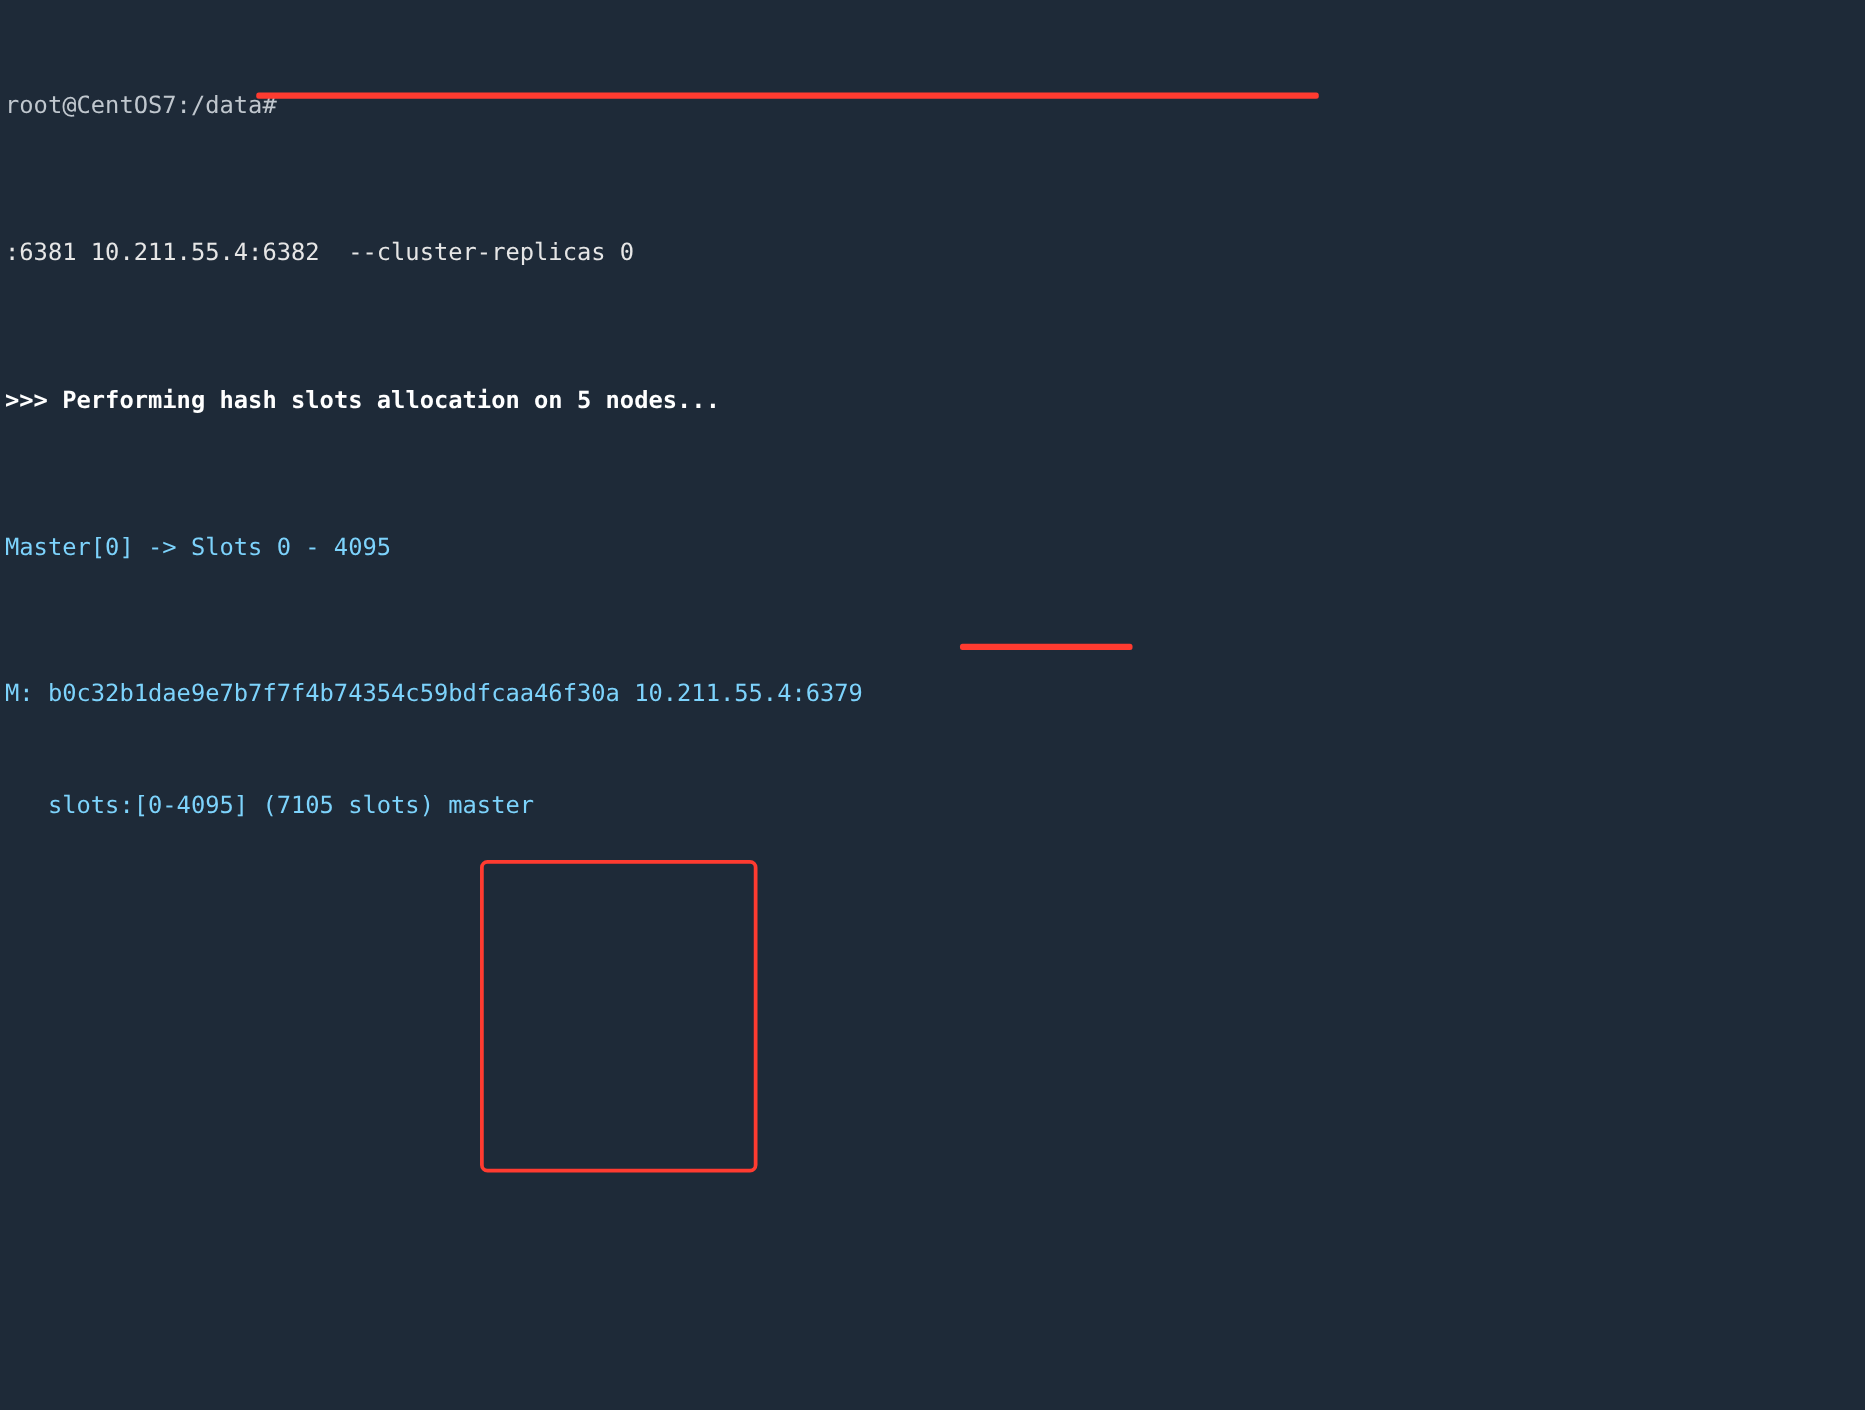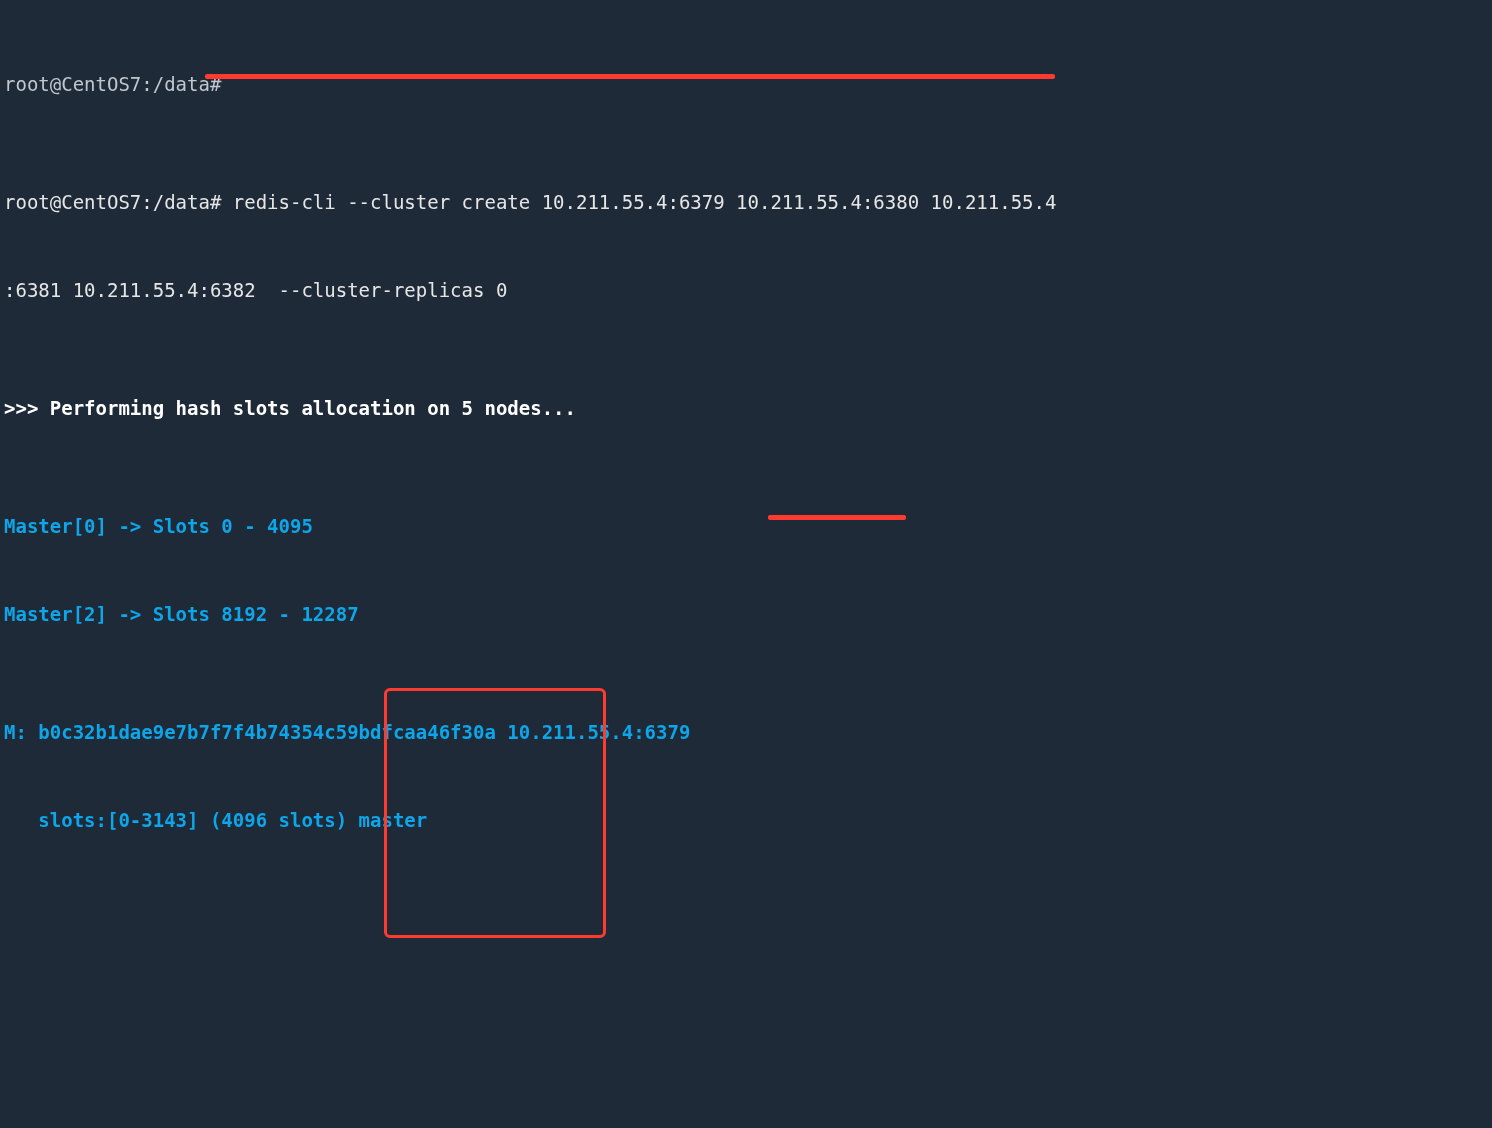--- a/index.html
+++ b/index.html
@@ -13,21 +13,21 @@
     width: 1492px;
     height: 1128px;
     overflow: hidden;
   }
   .terminal {
     position: relative;
     padding: 0 4px 0 4px;
     white-space: pre;
   }
   .line { display: block; }
-  .muted { color: #0ea5e9; font-weight: bold; }
+  .muted { color: #7dd3fc; }
   .bold { font-weight: 700; color: #ffffff; }
   .cmd { color: #e6e6e6; }
   .cut-top { color: #c0c7ce; }
   .annot {
     position: absolute;
     background: #ff3b30;
     border-radius: 2px;
     pointer-events: none;
   }
   .annot-box {
@@ -38,30 +38,28 @@
     background: transparent;
   }
 </style>
 </head>
 <body>
 
 <div class="terminal">
 
   <span class="line" style="margin-top:-18px; color:#b9c2cc;"><span class="cut-top">root@CentOS7:/data#</span></span>
 
-  <span class="line"><span class="cmd">root@CentOS7:/data# </span><span class="cmd">redis-cli --cluster create 10.211.55.4:6379 10.211.55.4:6380 10.211.55.4</span></span>
   <span class="line cmd">:6381 10.211.55.4:6382  --cluster-replicas 0</span>
 
   <span class="line"><span class="bold">&gt;&gt;&gt; </span><span class="bold">Performing hash slots allocation on 5 nodes...</span></span>
 
   <span class="line muted">Master[0] -&gt; Slots 0 - 4095</span>
-  <span class="line muted">Master[2] -&gt; Slots 8192 - 12287</span>
 
   <span class="line muted">M: b0c32b1dae9e7b7f7f4b74354c59bdfcaa46f30a 10.211.55.4:6379</span>
-  <span class="line muted">   slots:[0-3143] (4096 slots) master</span>
+  <span class="line muted">   slots:[0-4095] (7105 slots) master</span>
   
   
   
   
   
 
   
 
   
   

